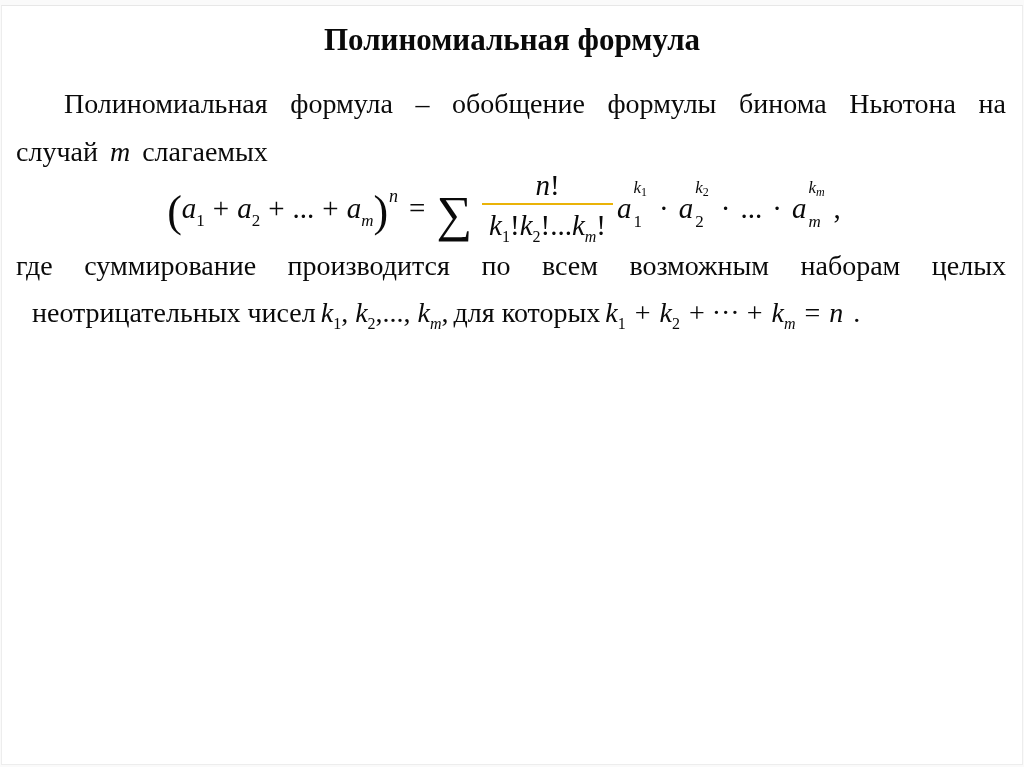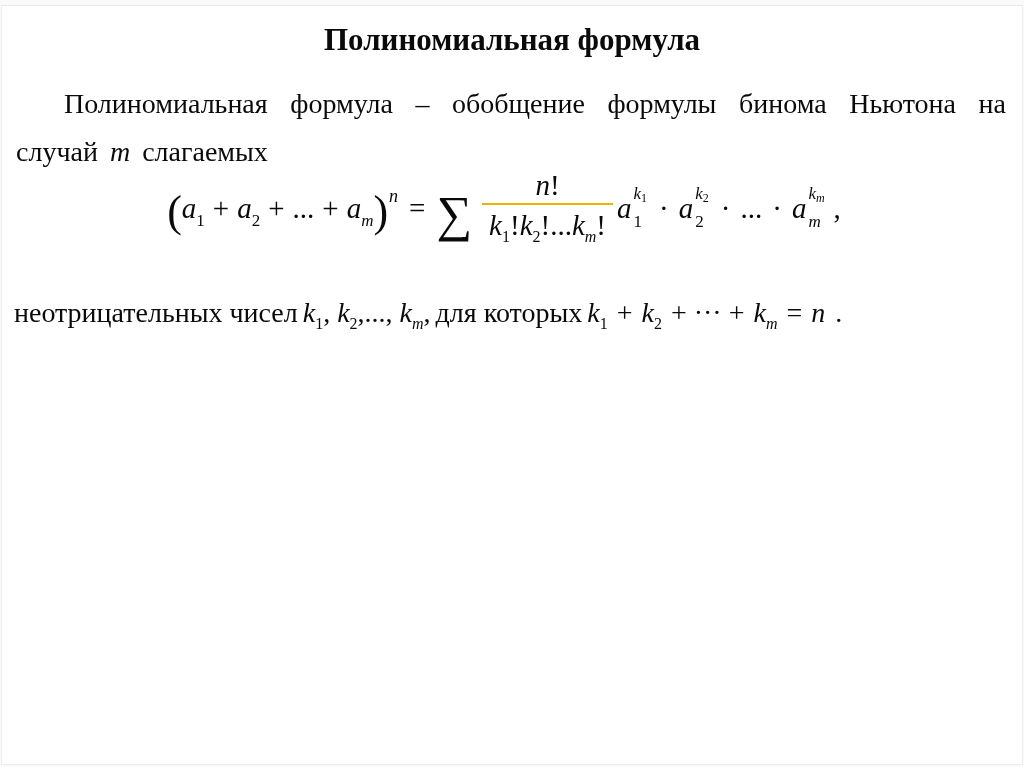--- a/index.html
+++ b/index.html
@@ -55,47 +55,48 @@
   .frac .num { display: block; line-height: 34px; padding: 0 6px 1px; }
   .frac .den {
     display: block; line-height: 36px;
     border-top: 2px solid #eab308; padding: 2px 7px 0;
   }
   .frac .sub { font-size: 16px; vertical-align: -7px; }
   .stack {
     display: inline-block; vertical-align: -9px;
     margin: 0 2px; text-align: left;
   }
-  .stack .sp { display: block; font-size: 17px; line-height: 17px; margin-bottom: 6px; font-family: Liberation Serif, serif; }
+  .stack .sp { display: block; font-size: 17px; line-height: 17px; margin-bottom: 12px; font-family: Liberation Serif, serif; }
   .stack .sb { display: block; font-size: 17px; line-height: 18px; }
   .tiny { font-size: 12px; vertical-align: -3px; }
   .cdot { margin: 0 10px; }
   .comma { margin-left: 7px; }
   .p2l1 {
     position: absolute; top: 242px; left: 14px; right: 16px;
     text-align: justify; text-align-last: justify;
   }
-  .p2l2 { position: absolute; top: 284px; left: 12px; right: 16px; line-height: 46px; white-space: nowrap; }
+  .p2l2 { position: absolute; top: 284px; left: 30px; right: 16px; line-height: 46px; white-space: nowrap; }
   .imath { margin: 0 5px; white-space: nowrap; }
   .isub { font-size: 16px; vertical-align: -7px; }
   .iaft { margin-right: 7px; }
   .iop { margin: 0 9px; }
   .period { margin-left: 5px; }
 </style>
 </head>
 <body>
 
 <div class="page">
   <div class="slide">
 
     <div class="title">Полиномиальная формула</div>
 
     <div class="para p1l1">Полиномиальная формула – обобщение формулы бинома Ньютона на</div>
 
     <div class="para p1l2"><span>случай</span><span class="mi mvar">m</span><span>слагаемых</span></div>
 
     <div class="formula"><span class="paren">(</span><span class="mi">a</span><span class="sub">1</span><span class="op">+</span><span class="mi">a</span><span class="sub">2</span><span class="op">+</span><span>...</span><span class="op">+</span><span class="mi">a</span><span class="sub mi">m</span><span class="paren">)</span><span class="sup mi">n</span><span class="eq">=</span><span class="sigma">∑</span><span class="frac"><span class="num"><span class="mi">n</span><span>!</span></span><span class="den"><span class="mi">k</span><span class="sub">1</span><span>!</span><span class="mi">k</span><span class="sub">2</span><span>!...</span><span class="mi">k</span><span class="sub mi">m</span><span>!</span></span></span><span class="fct"><span class="mi">a</span><span class="stack"><span class="sp"><span class="mi">k</span><span class="tiny">1</span></span><span class="sb">1</span></span></span><span class="cdot">·</span><span class="fct"><span class="mi">a</span><span class="stack"><span class="sp"><span class="mi">k</span><span class="tiny">2</span></span><span class="sb">2</span></span></span><span class="cdot">·</span><span>...</span><span class="cdot">·</span><span class="fct"><span class="mi">a</span><span class="stack"><span class="sp"><span class="mi">k</span><span class="tiny mi">m</span></span><span class="sb mi">m</span></span></span><span class="comma">,</span></div>
 
+    <div class="para p2l1">где суммирование производится по всем возможным наборам целых</div>
 
     <div class="para p2l2"><span>неотрицательных чисел</span><span class="imath"><span class="mi">k</span><span class="isub">1</span><span class="iaft">,</span><span class="mi">k</span><span class="isub">2</span><span class="iaft">,...,</span><span class="mi">k</span><span class="isub mi">m</span><span>,</span></span><span>для которых</span><span class="imath"><span class="mi">k</span><span class="isub">1</span><span class="iop">+</span><span class="mi">k</span><span class="isub">2</span><span class="iop">+ ··· +</span><span class="mi">k</span><span class="isub mi">m</span><span class="iop">=</span><span class="mi">n</span></span><span class="period">.</span></div>
 
   </div>
 </div>
 
 </body></html>

